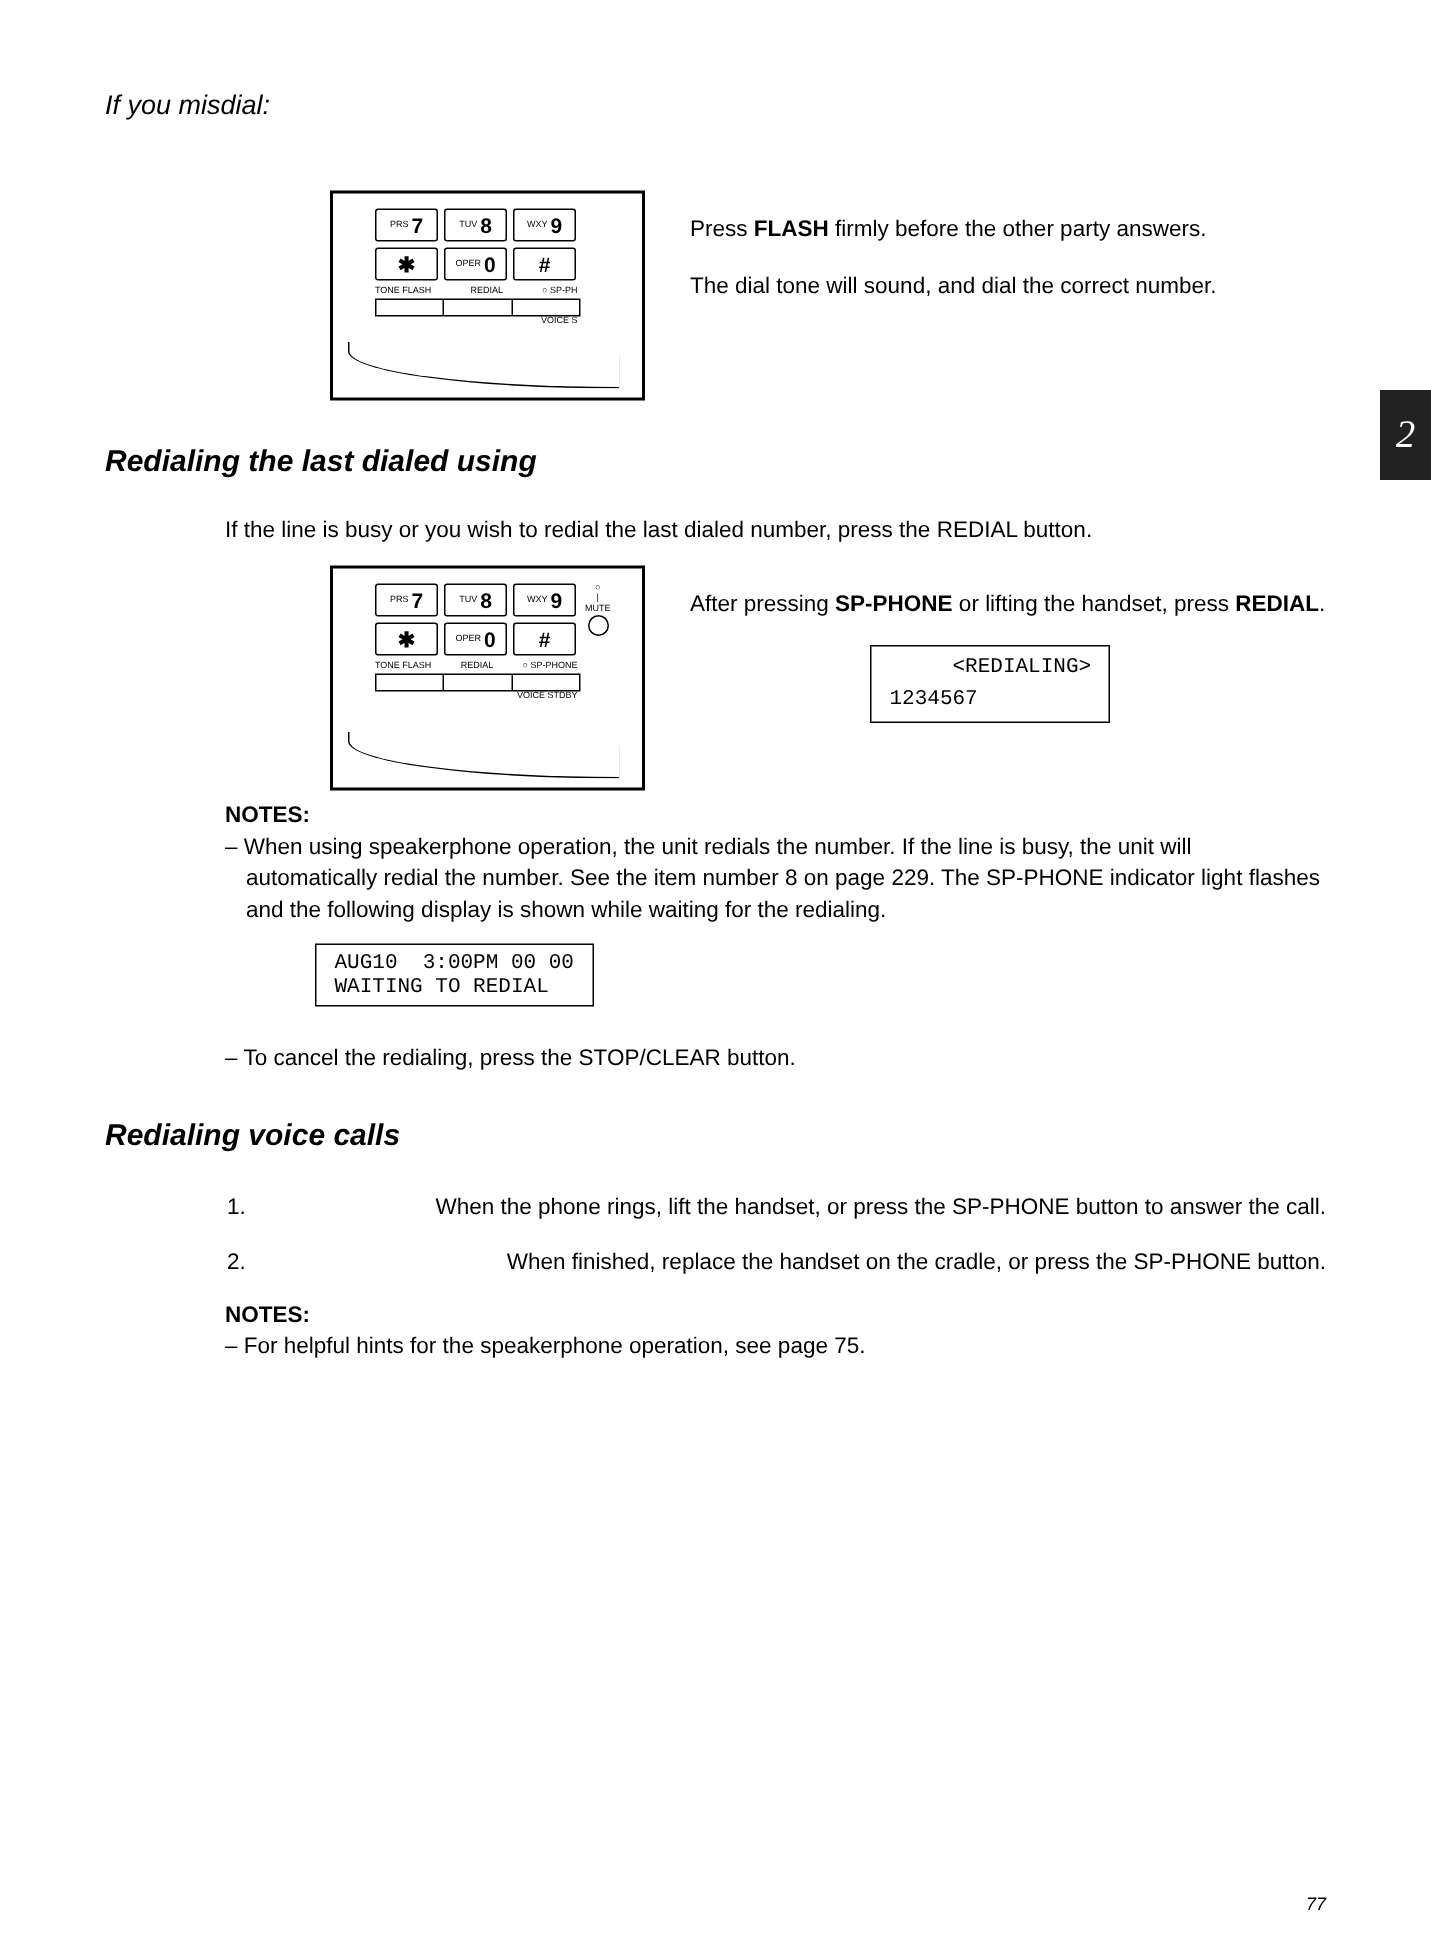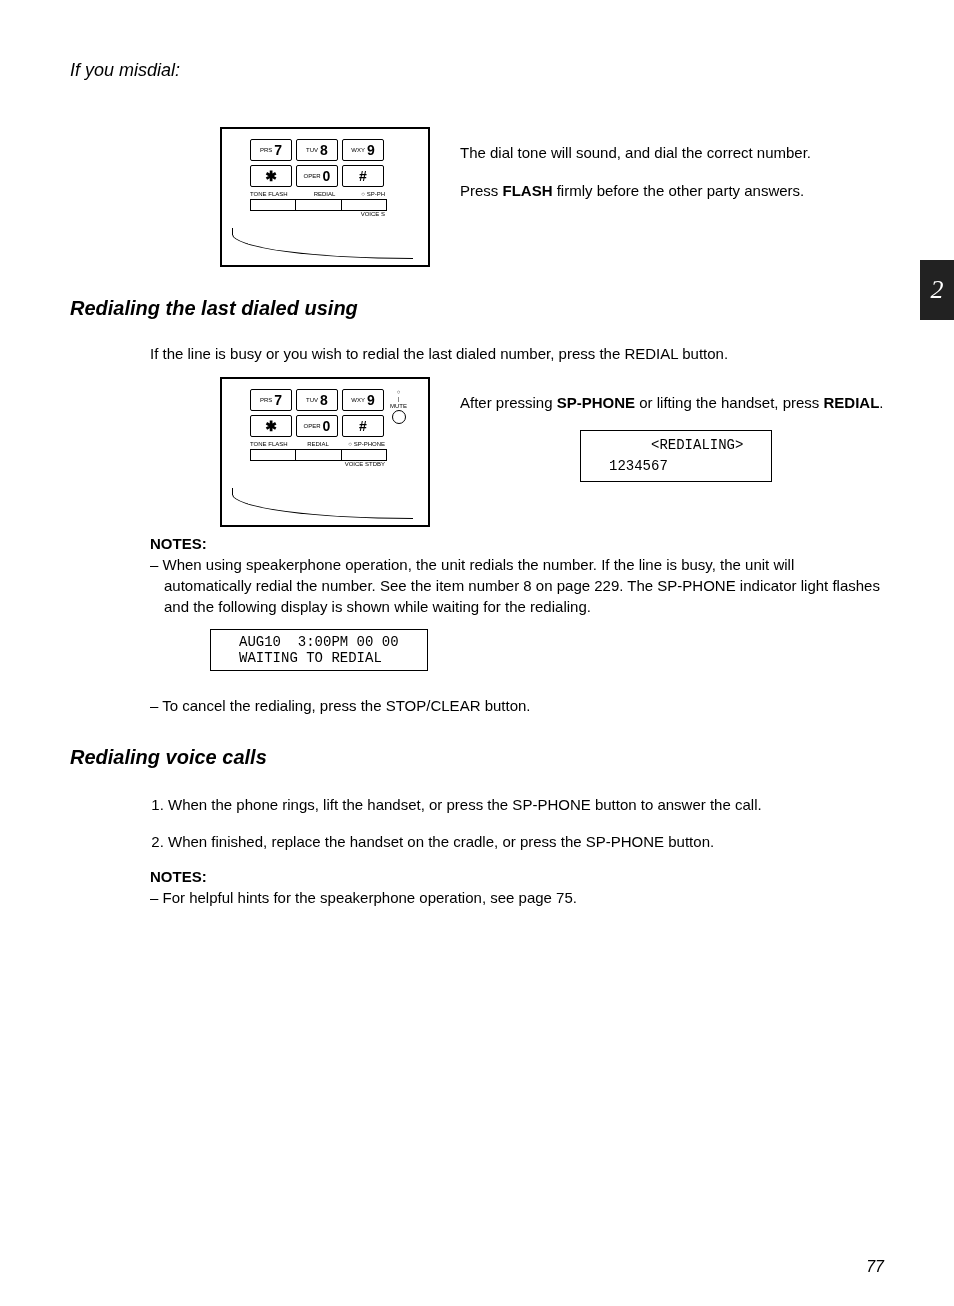--- a/index.html
+++ b/index.html
@@ -80,36 +80,36 @@
     align-items: flex-start;
     margin-left: 150px;
   }
   .col-text { flex: 1; font-size: 15px; line-height: 1.5; }
   .bold { font-weight: bold; }
   .indent { margin-left: 80px; }
   .lcd-box {
     border: 1.5px solid #000;
     font-family: "Courier New", monospace;
     font-size: 14px;
-    padding: 4px 28px;
+    padding: 4px 12px;
     display: inline-block;
     white-space: pre;
   }
   .notes-head { font-weight: bold; margin-top: 8px; }
   .notes-list { margin: 2px 0 0 0; padding: 0; }
   .notes-list li { list-style: none; text-indent: -14px; padding-left: 14px; line-height: 1.4; }
   .notes-list li::before { content: "– "; }
   ol.numbered { padding-left: 18px; margin: 0; }
-  ol.numbered li { margin-bottom: 16px; line-height: 1.4; }
+  ol.numbered li { margin-bottom: 16px; line-height: 1.4; text-align: right; }
   .page-num {
     position: absolute;
     bottom: 30px;
     right: 70px;
     font-style: italic;
-    font-size: 16px;
+    font-size: 12px;
   }
   .side-tab {
     position: absolute;
     right: 0;
     top: 260px;
     width: 34px;
     height: 60px;
     background: #222;
     color: #fff;
     font-style: italic;
@@ -164,24 +164,24 @@
     </div>
     <div class="bar-row">
         <div></div>
         <div></div>
         <div></div>
       </div>
     <div style="text-align:right;width:135px;" class="tiny">VOICE S</div>
     <div class="curve"></div>
   </div>
   <div class="col-text">
-    <p>The dial tone will sound, and dial the correct number.</p>
     <p>
       <span>Press </span><span class="bold">FLASH</span><span> firmly before the other party answers.</span>
     </p>
+    <p>The dial tone will sound, and dial the correct number.</p>
   </div>
 </div>
 
 <div class="section-heading">Redialing the last dialed using</div>
 <p class="indent">If the line is busy or you wish to redial the last dialed number, press the REDIAL button.</p>
 
 <div class="two-col">
   <div class="keypad-box" style="height:150px;">
     <div style="display:flex;align-items:flex-start;">
       <div>

